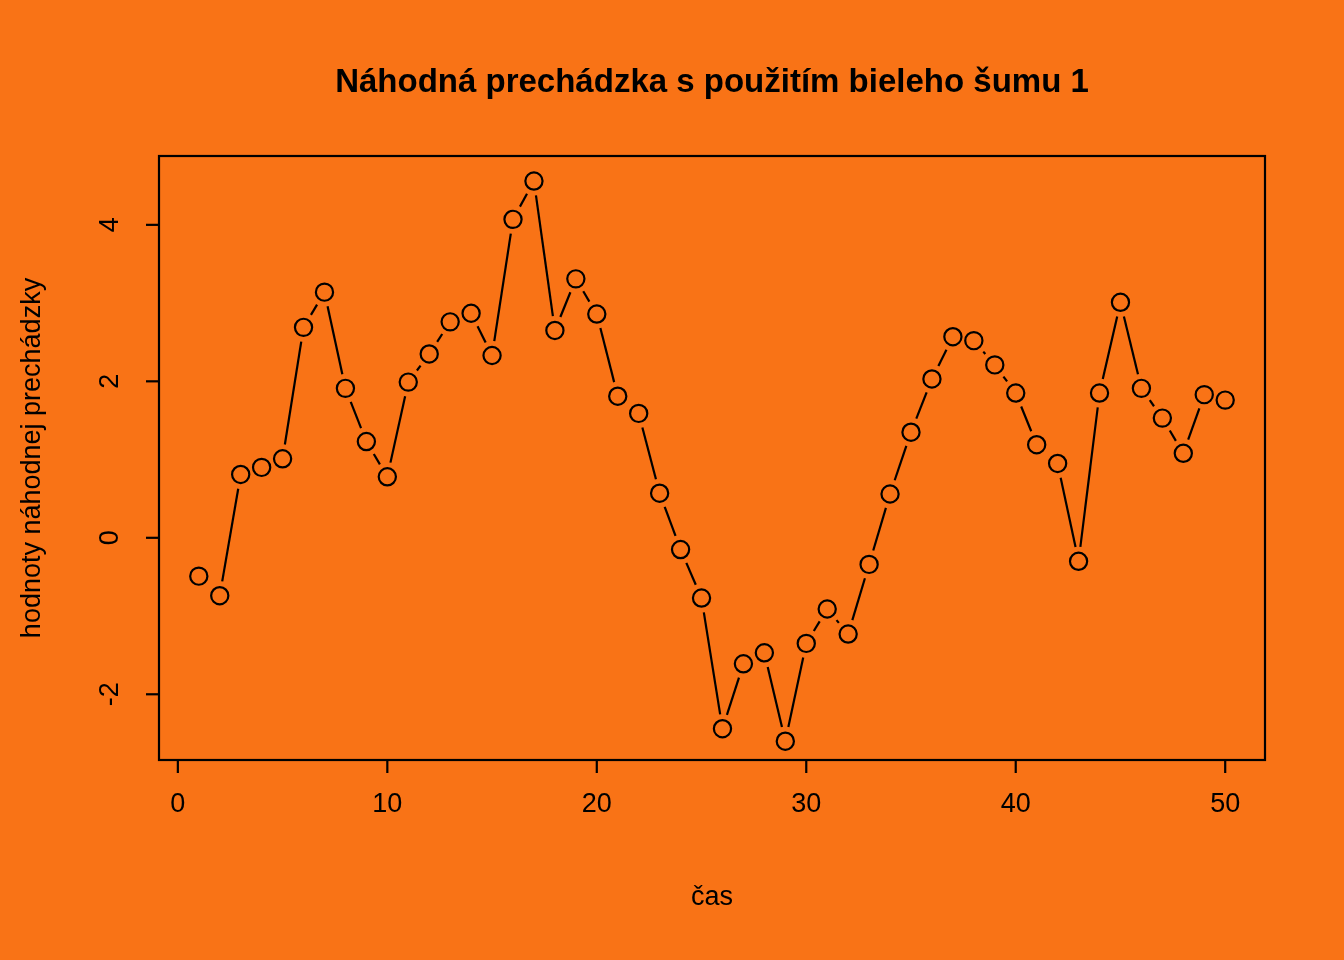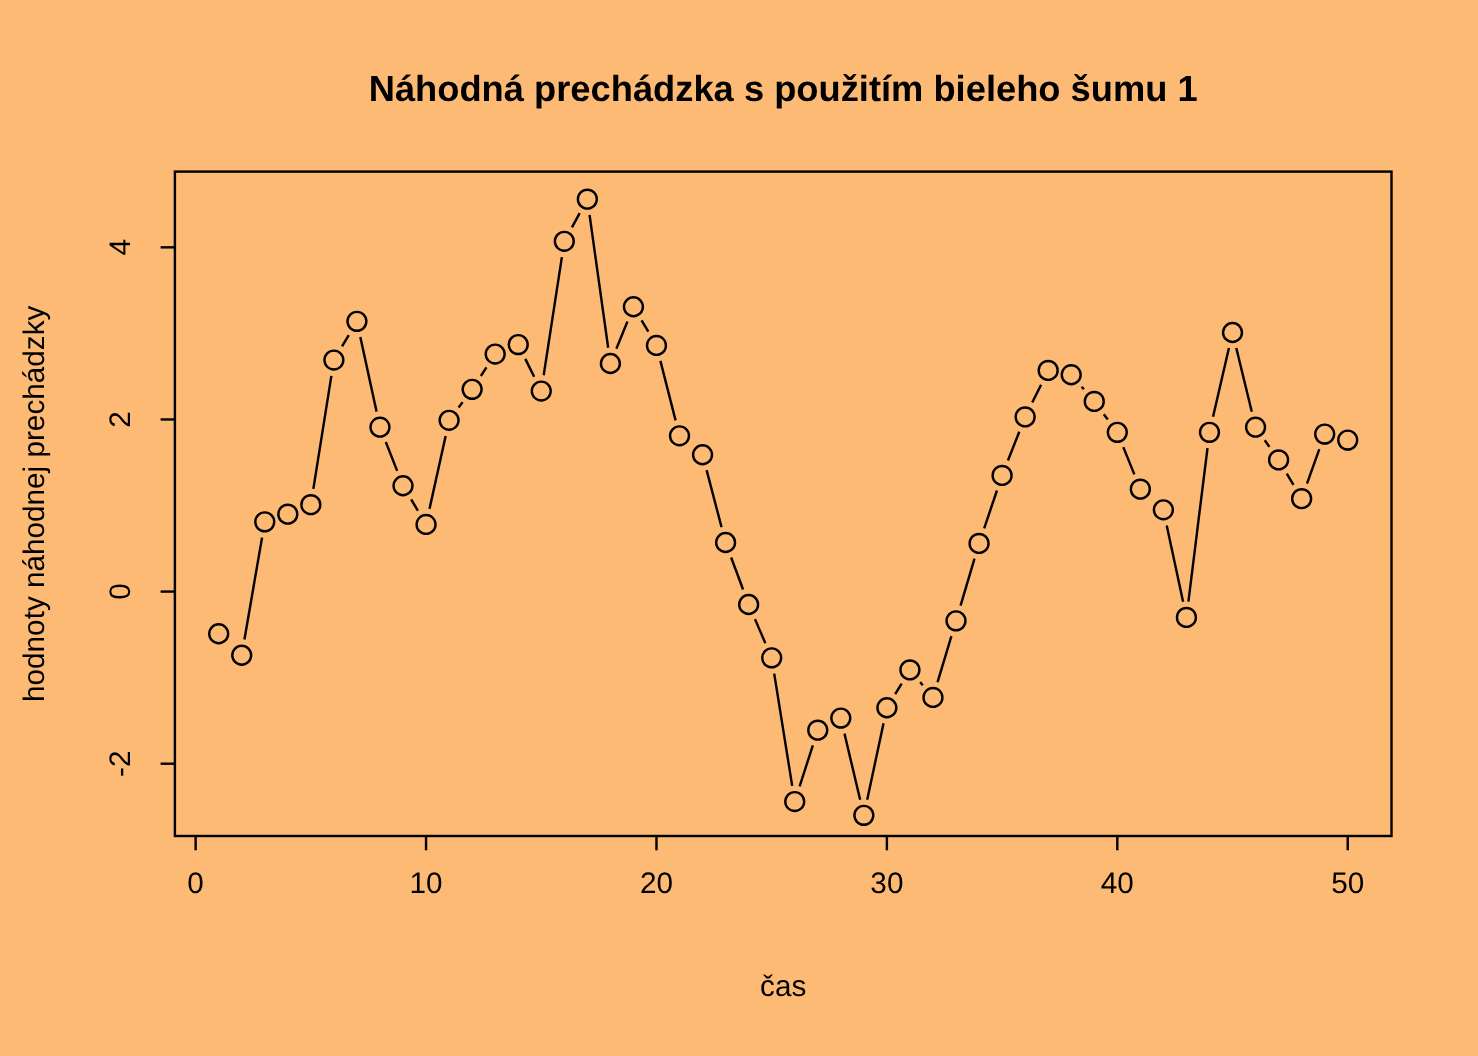--- a/index.html
+++ b/index.html
@@ -4,21 +4,21 @@
 <style>
   html, body {
     margin: 0;
     padding: 0;
     background: #ffffff;
     font-family: "Liberation Sans", sans-serif;
   }
   .figure-wrap {
     width: 1344px;
     height: 960px;
-    background: #fdba74;
+    background: #f97316;
     position: relative;
     overflow: hidden;
   }
   svg text {
     font-family: "Liberation Sans", sans-serif;
     fill: #000000;
   }
   .chart-title-text {
     font-size: 33px;
     font-weight: bold;

